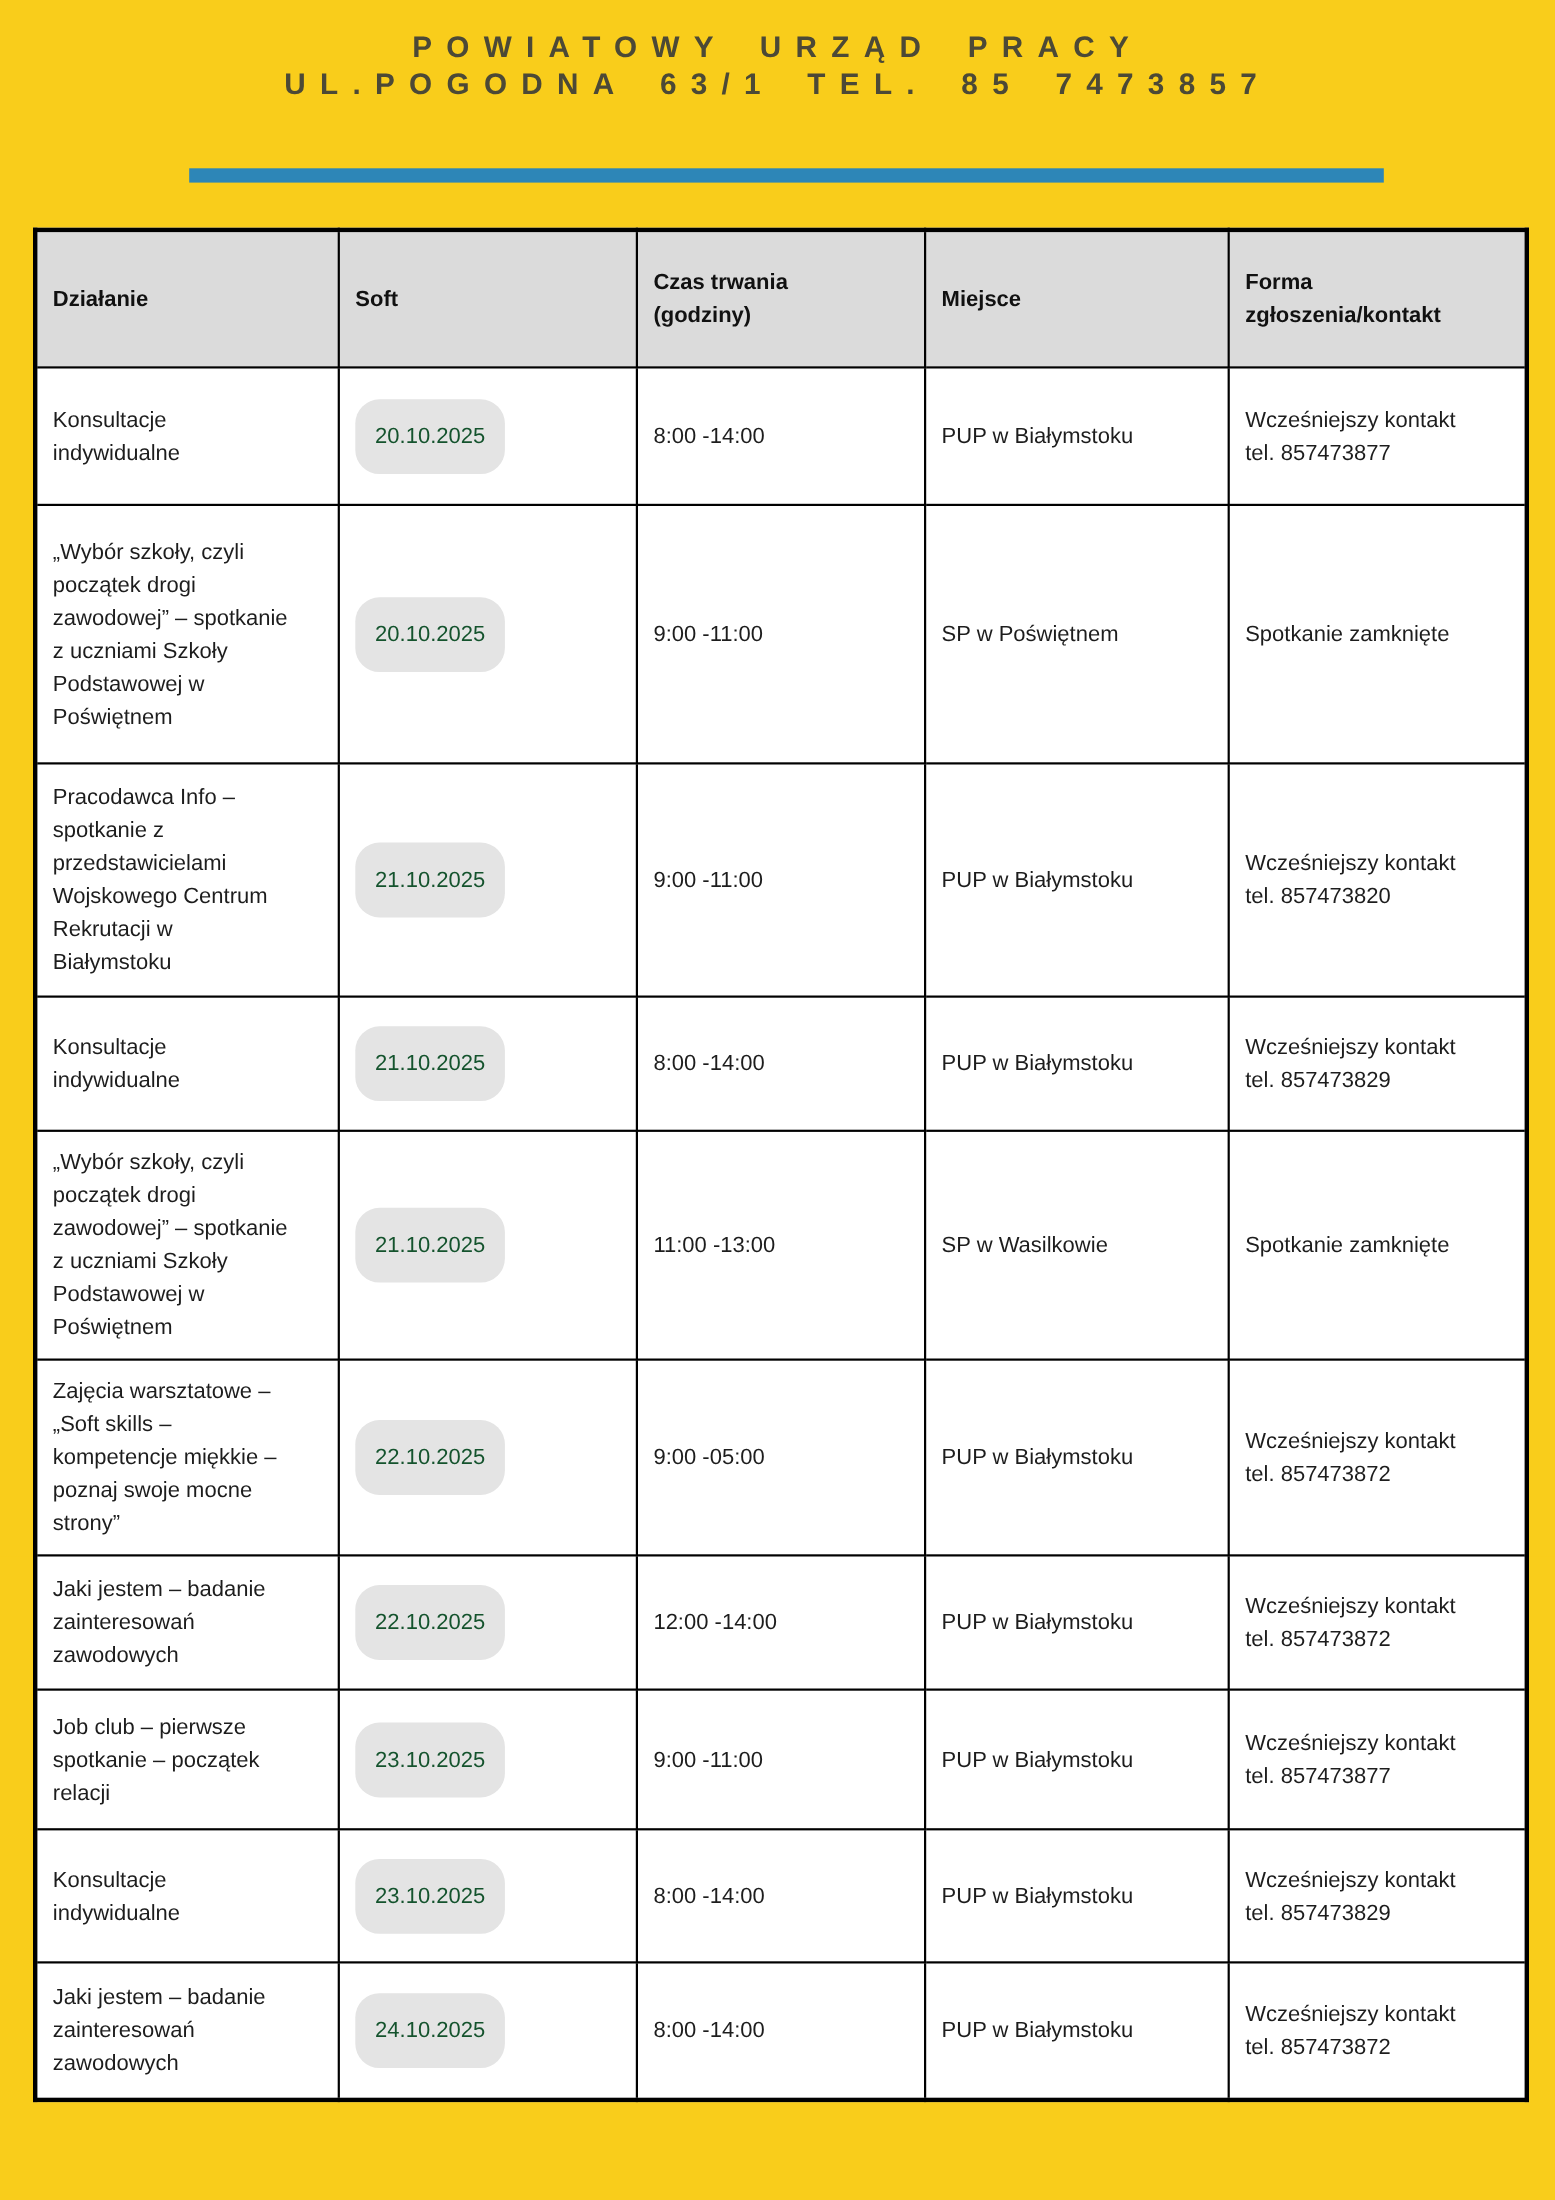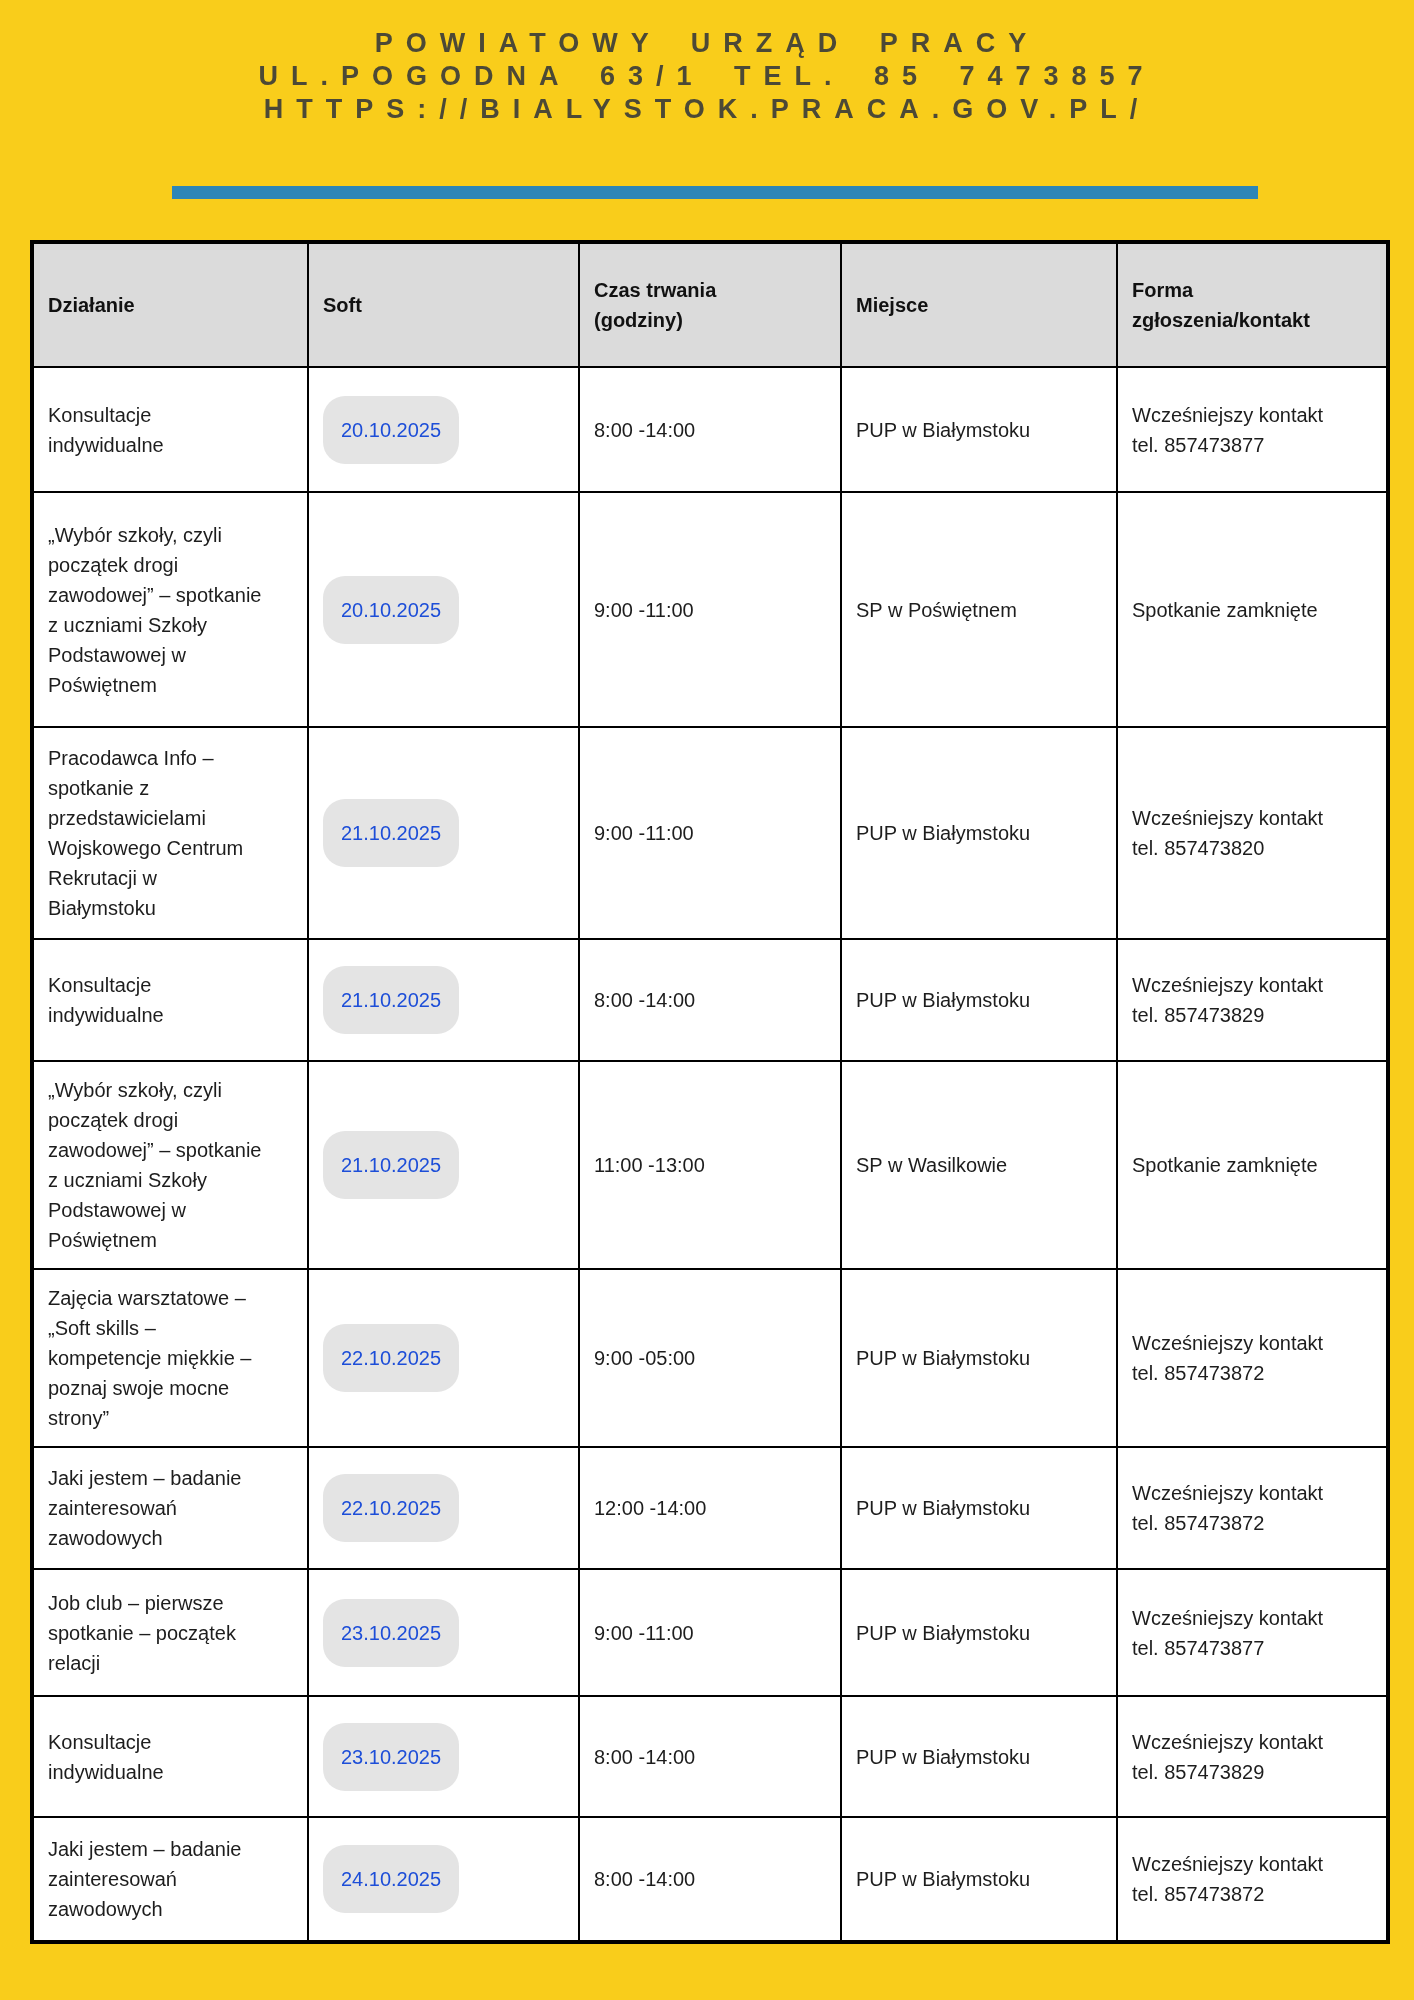--- a/index.html
+++ b/index.html
@@ -76,32 +76,31 @@
   tbody tr:nth-child(7)  { height: 122px; }
   tbody tr:nth-child(8)  { height: 127px; }
   tbody tr:nth-child(9)  { height: 121px; }
   tbody tr:nth-child(10) { height: 125px; }
   td.cell-activity, td.cell-contact { white-space: pre-line; }
   .date-pill {
     display: inline-block;
     background: #E4E4E4;
     border-radius: 22px;
     padding: 19px 18px;
-    color: #1d4ed8;
+    color: #14532d;
   }
 </style>
 </head>
 <body>
 
 <div class="page">
 
   <div class="top-header">
     <div class="header-line">POWIATOWY URZĄD PRACY</div>
     <div class="header-line">UL.POGODNA 63/1 TEL. 85 7473857</div>
-    <div class="header-line">HTTPS://BIALYSTOK.PRACA.GOV.PL/</div>
   </div>
 
   <div class="accent-bar"></div>
 
   <table class="schedule">
     <colgroup>
       <col class="c1">
         <col class="c2">
         <col class="c3">
         <col class="c4">

